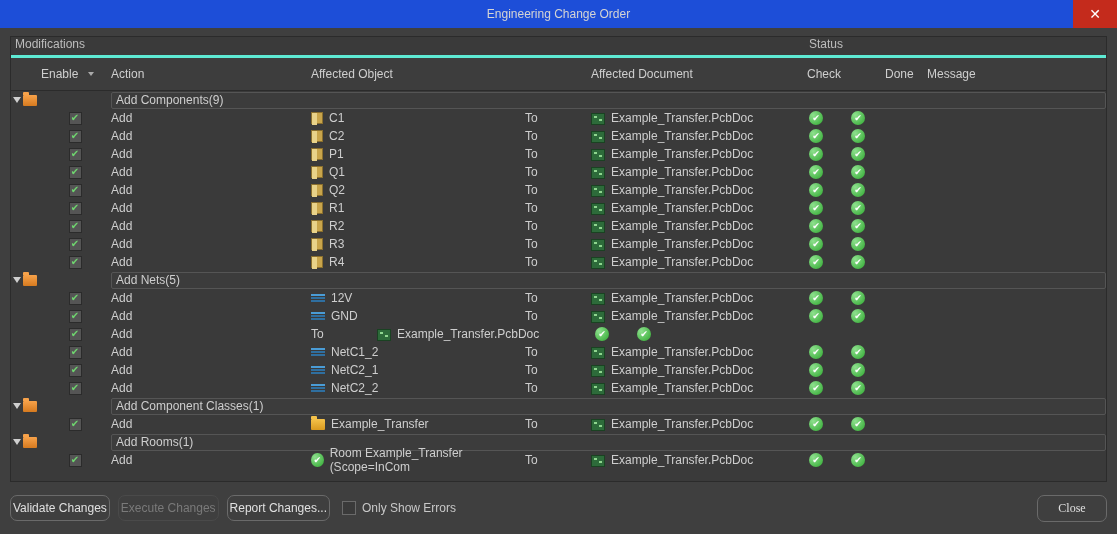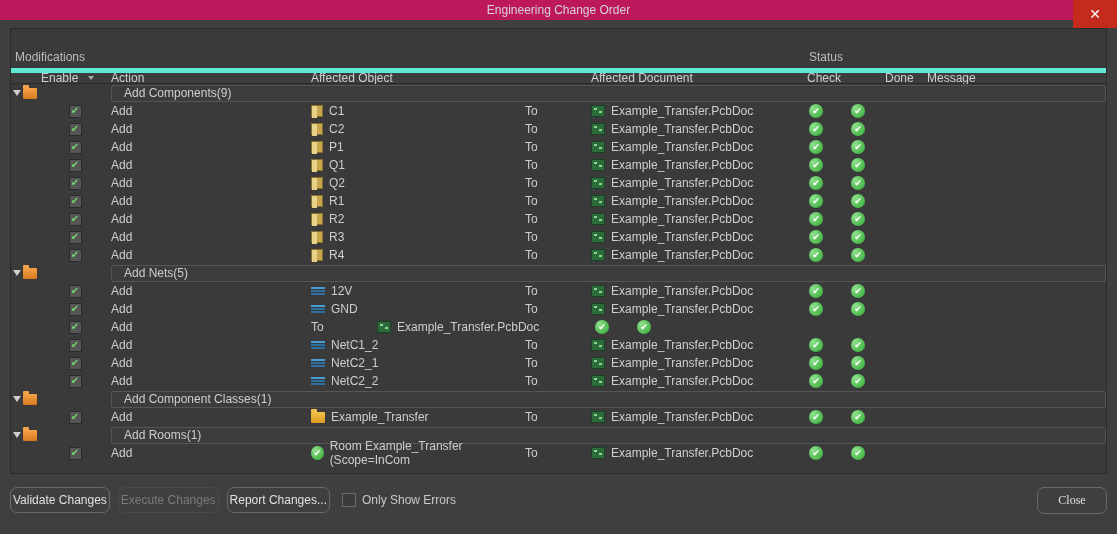--- a/index.html
+++ b/index.html
@@ -6,22 +6,22 @@
 body {
   width: 1117px;
   height: 534px;
   background: #3f3f3f;
   font-family: "Segoe UI", Arial, sans-serif;
   font-size: 12px;
   color: #c8c8c8;
   overflow: hidden;
 }
 .titlebar {
-  height: 20px;
-  background: #be185d;
+  height: 28px;
+  background: #1d4ed8;
   display: flex;
   align-items: center;
   position: relative;
 }
 .titlebar .title {
   flex: 1;
   text-align: center;
   color: #d4d4d4;
   font-size: 12px;
 }
@@ -48,29 +48,28 @@
   height: 446px;
   display: flex;
   flex-direction: column;
 }
 .section-headers {
   display: flex;
   height: 18px;
   background: #3a3a3a;
   color: #bdbdbd;
   font-size: 12px;
-  margin-top: 21px;
 }
 .section-headers .mod-label { padding-left: 4px; width: 796px; }
 .section-headers .status-label { padding-left: 2px; }
 .col-headers {
   display: flex;
-  height: 16px;
+  height: 36px;
   background: #3d3d3d;
-  border-top: 5px solid #5eead4;
+  border-top: 3px solid #5eead4;
   border-bottom: 1px solid #2b2b2b;
   align-items: center;
   color: #cfcfcf;
   font-size: 12px;
 }
 .col-tree { width: 28px; }
 .col-enable { width: 72px; padding-left: 2px; display:flex; align-items:center; gap:4px;}
 .col-action { width: 200px; }
 .col-object { width: 214px; }
 .col-to { width: 66px; }
@@ -184,21 +183,21 @@
 .green-check-icon {
   width:14px; height:14px;
   border-radius:50%;
   background: radial-gradient(circle at 30% 30%, #8ee08e, #2fa82f);
   display:flex; align-items:center; justify-content:center;
   color:#fff; font-size:9px;
 }
 .green-check-icon::after { content:"✔"; }
 .obj-cell { width:214px; display:flex; align-items:center; gap:6px; }
 .to-cell { width:66px; }
-.doc-cell { width:216px; display:flex; align-items:center; gap:6px; }
+.doc-cell { width:216px; display:flex; align-items:flex-end; gap:6px; }
 .action-cell { width:200px; }
 .check-cell, .done-cell { width:42px; display:flex; justify-content:flex-start; padding-left:2px;}
 .msg-cell { flex:1; }
 .footer {
   height: 40px;
   display:flex;
   align-items:center;
   padding: 0 10px;
   gap:8px;
 }
@@ -227,21 +226,21 @@
   width:0; height:0;
   border-left:3px solid transparent;
   border-right:3px solid transparent;
   border-top:4px solid #aaa;
   margin-left:6px;
 }
 .group-full {
   flex:1;
   display:flex;
   align-items:flex-start;
-  padding-left:12px;
+  padding-left:4px;
   gap:4px;
 }
 .group-row .group-full {
   border:1px solid #555;
   border-radius:2px;
   height:17px;
   background:#3c3c3c;
 }
 </style>
 </head>

